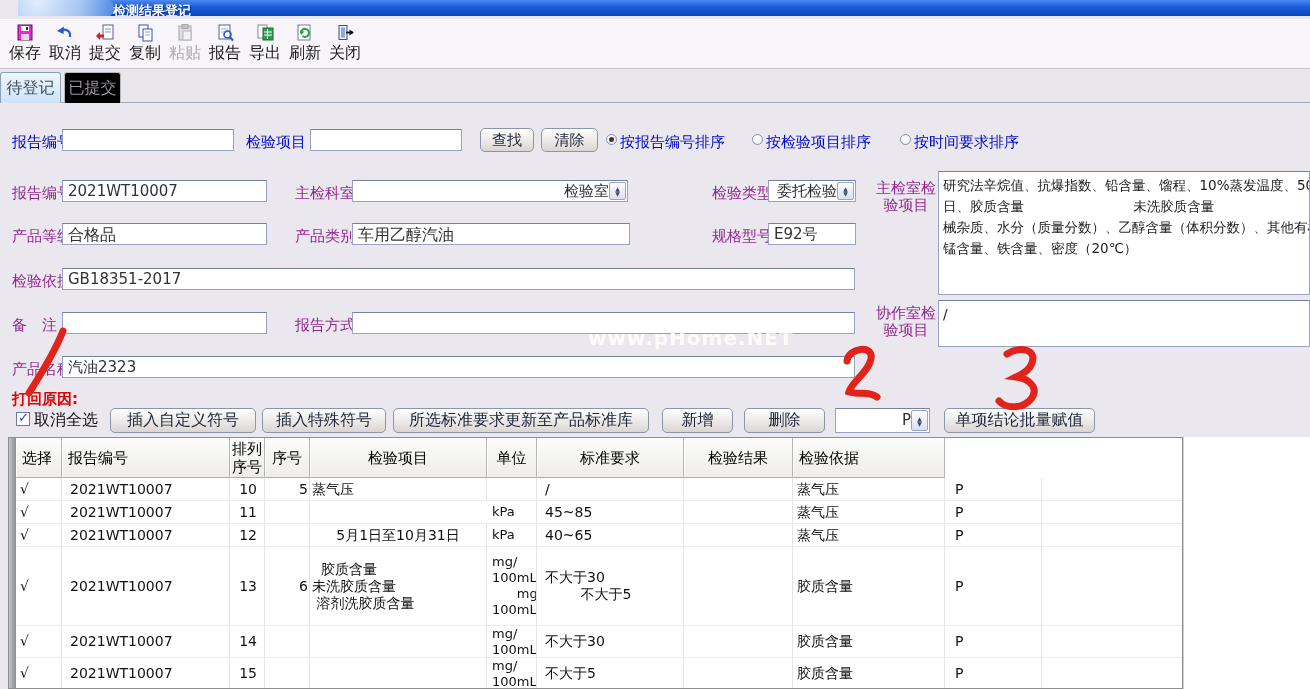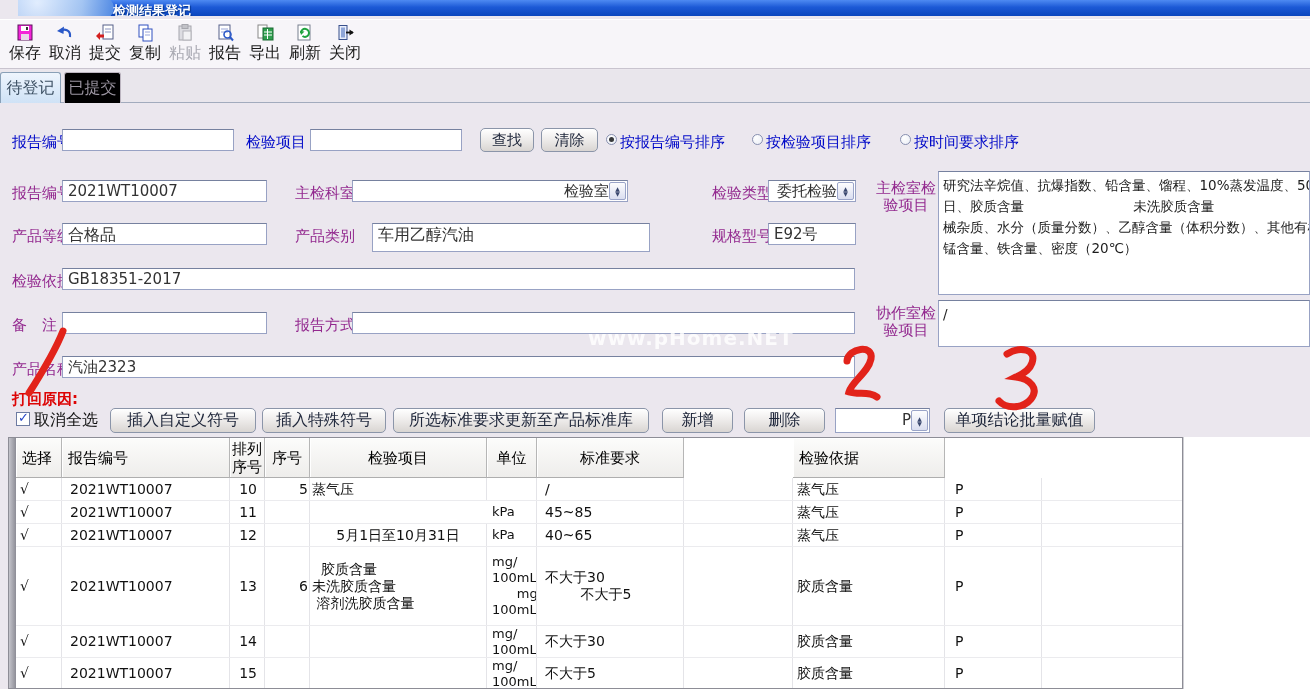--- a/index.html
+++ b/index.html
@@ -273,21 +273,21 @@
 <div class="lbl lbl-purple lbl-wrap" style="left:875px;top:180px">主检室检验项目</div>
 <div class="ta" style="left:938px;top:171px;width:372px;height:124px">研究法辛烷值、抗爆指数、铅含量、馏程、10%蒸发温度、50%蒸
 日、胶质含量                　　　未洗胶质含量                　　溶
 械杂质、水分（质量分数）、乙醇含量（体积分数）、其他有机
 锰含量、铁含量、密度（20℃）</div>
 
 <div class="lbl lbl-purple" style="left:12px;top:227px">产品等级</div>
 <div class="inp big" style="left:62px;top:223px;width:205px;height:22px">合格品</div>
 
 <div class="lbl lbl-purple" style="left:295px;top:227px">产品类别</div>
-<div class="inp big" style="left:372px;top:223px;width:278px;height:29px">车用乙醇汽油</div>
+<div class="inp big" style="left:352px;top:223px;width:278px;height:22px">车用乙醇汽油</div>
 
 <div class="lbl lbl-purple" style="left:712px;top:227px">规格型号</div>
 <div class="inp" style="left:768px;top:223px;width:88px;height:22px">E92号</div>
 
 <div class="lbl lbl-purple" style="left:12px;top:272px">检验依据</div>
 <div class="inp" style="left:62px;top:268px;width:793px;height:22px">GB18351-2017</div>
 
 <div class="lbl lbl-purple" style="left:12px;top:316px">备　注</div>
 <div class="inp" style="left:62px;top:312px;width:205px;height:22px"></div>
 
@@ -321,20 +321,21 @@
 <div class="abs" id="grid">
   <div class="lstrip"></div>
 
   <div class="th h-sel left">选择</div>
   <div class="th h-rep left">报告编号</div>
   <div class="th h-ord">排列序号</div>
   <div class="th h-seq">序号</div>
   <div class="th h-item">检验项目</div>
   <div class="th h-unit">单位</div>
   <div class="th h-std">标准要求</div>
+  <div class="th h-res">检验结果</div>
   <div class="th h-basis left">检验依据</div>
 
   <div class="trow" style="top:40px;height:23px">
     <span class="tc c-sel">√</span>
     <span class="tc c-rep">2021WT10007</span>
     <span class="tc c-ord">10</span>
     <span class="tc c-seq">5</span>
     <span class="tc c-item">蒸气压</span>
     <span class="tc c-unit"></span>
     <span class="tc c-std">/</span>

